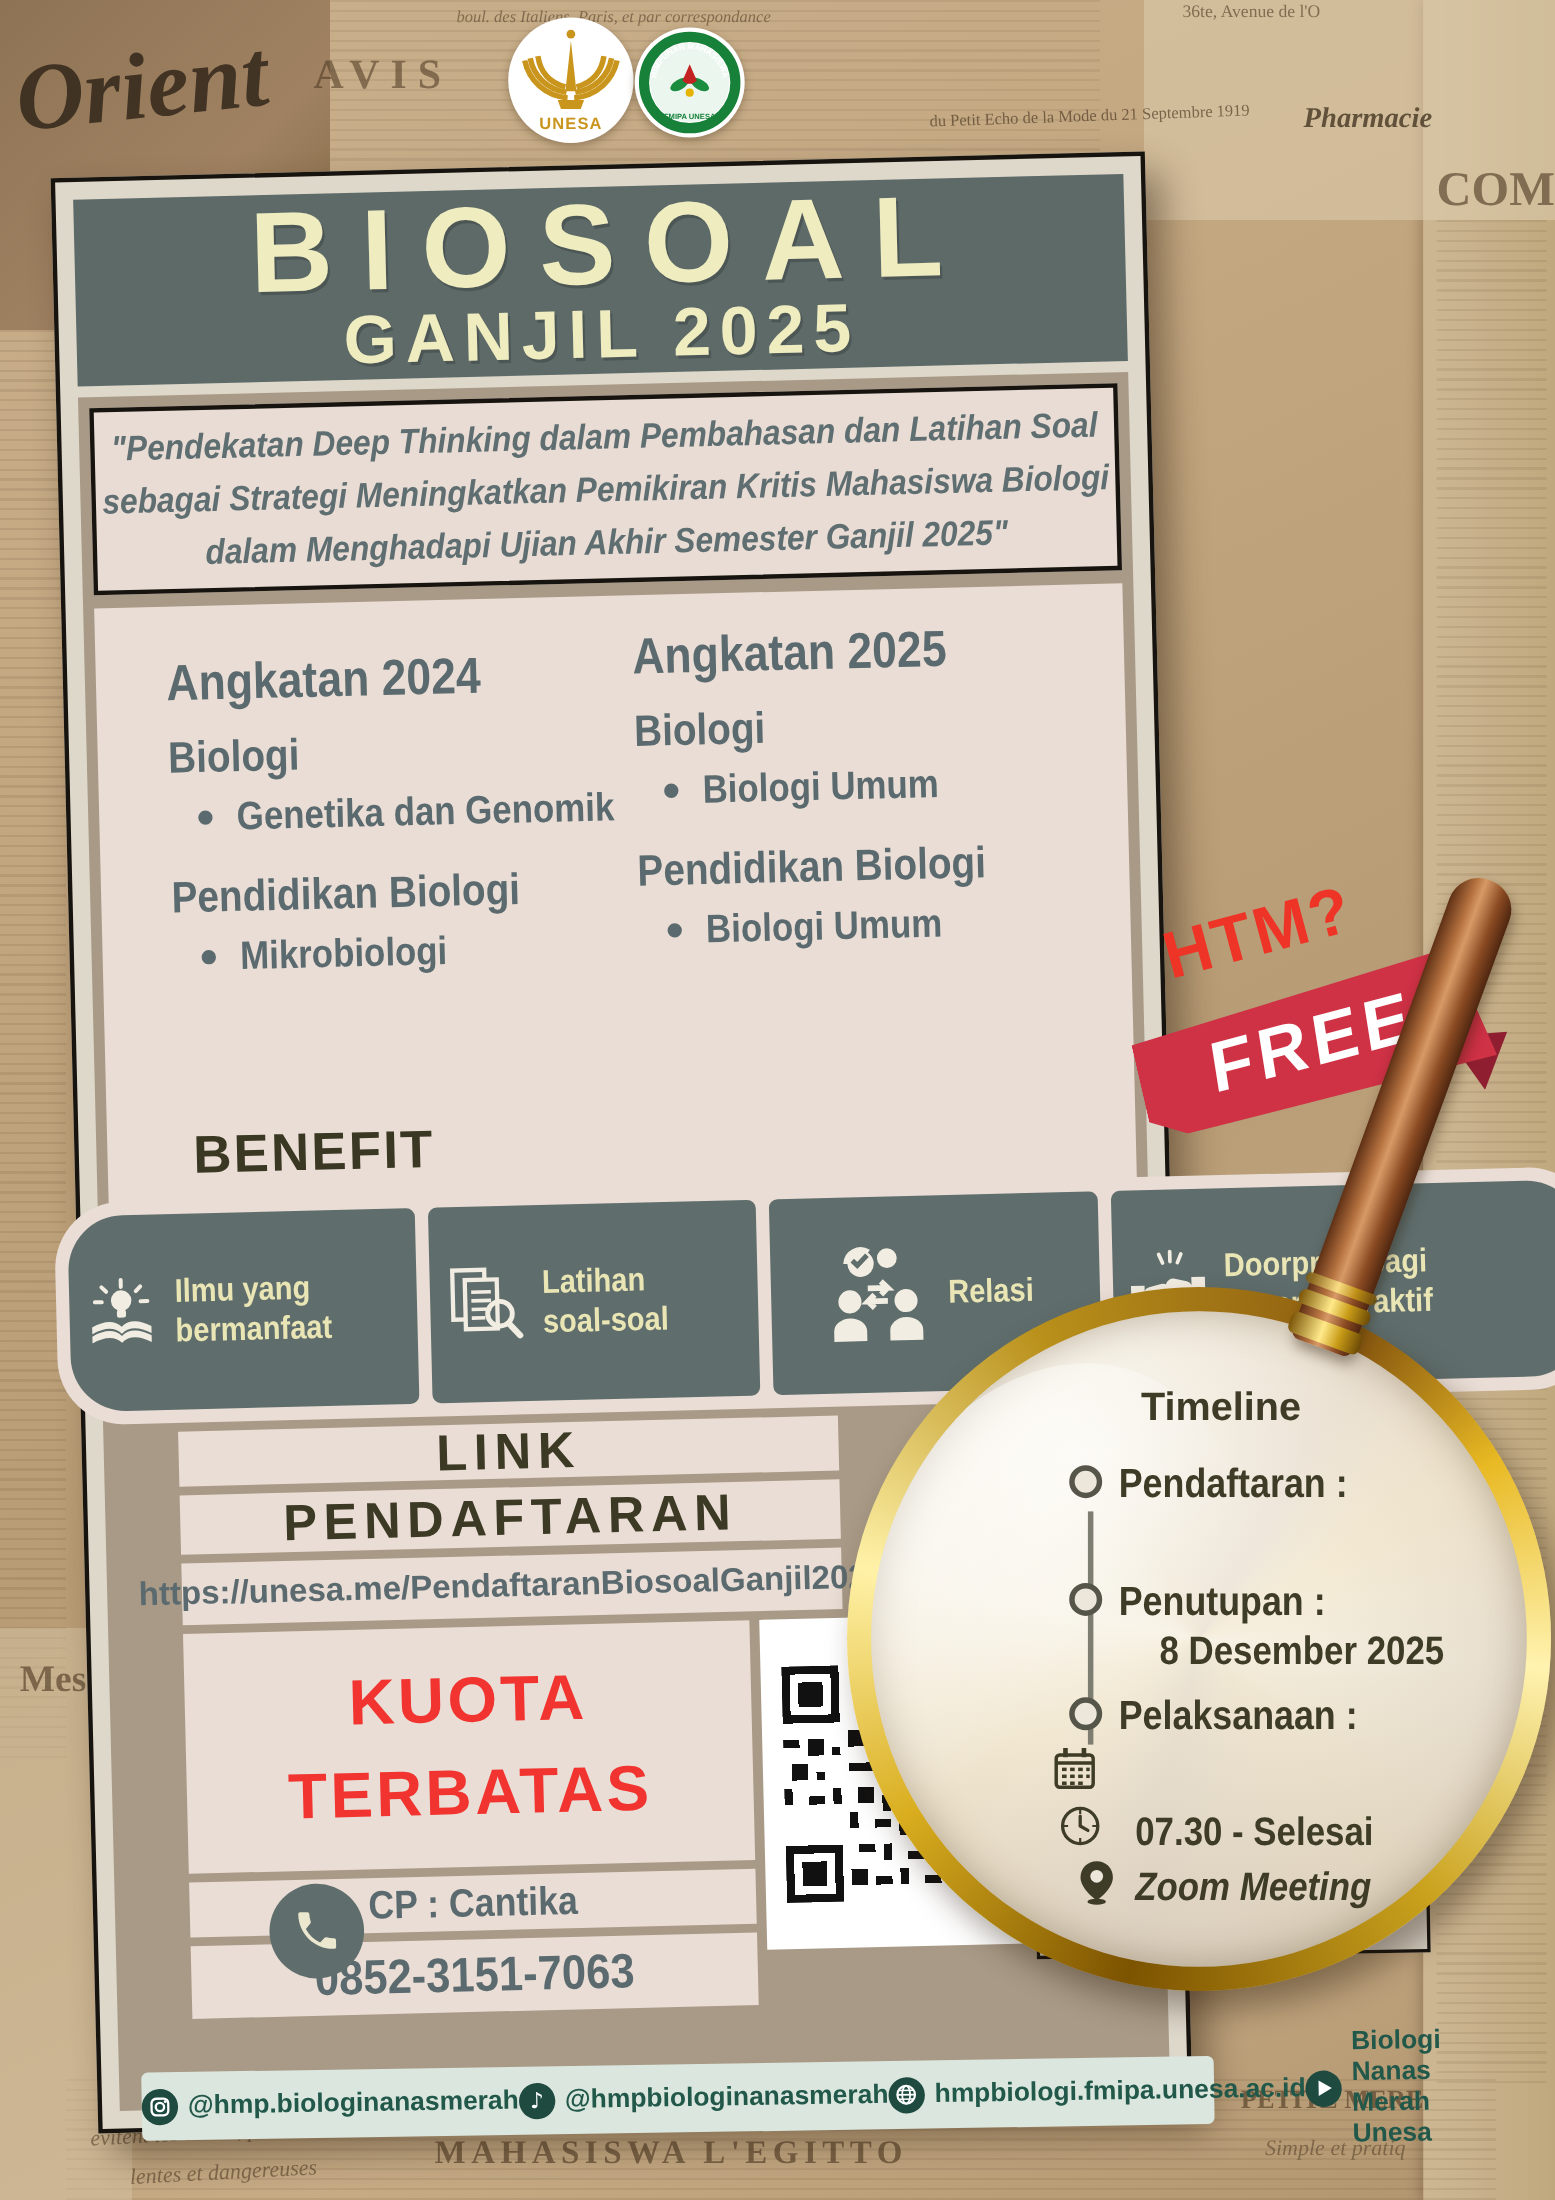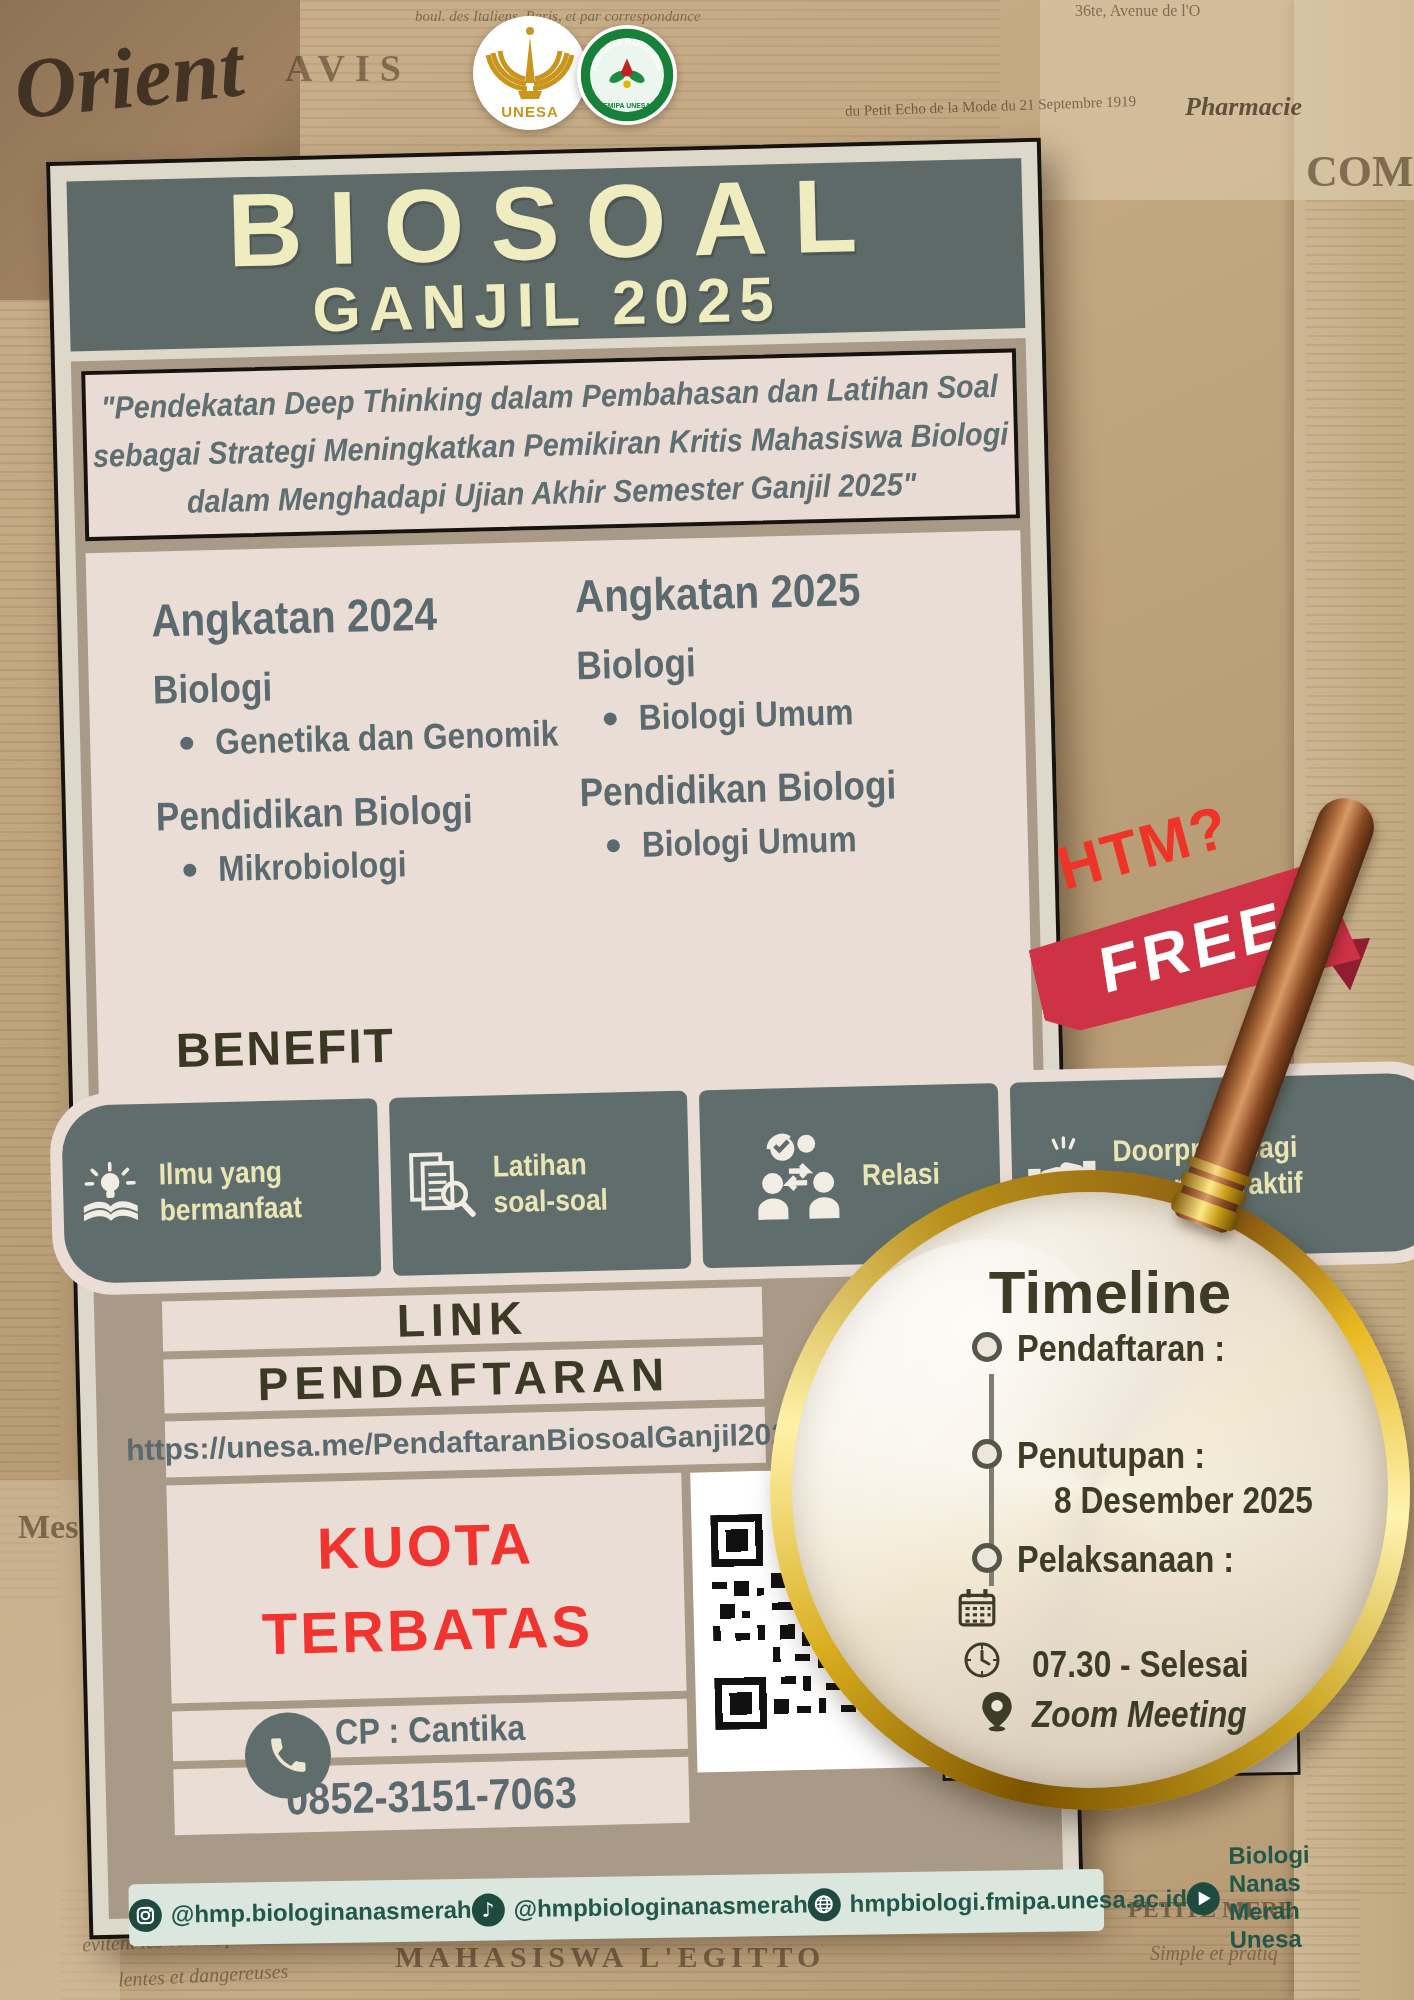--- a/index.html
+++ b/index.html
@@ -87,21 +87,21 @@
          border:3px solid #15120e;transform:rotate(-1deg);z-index:20;}
   .glass{position:absolute;left:770px;top:1170px;width:640px;height:640px;border-radius:50%;z-index:40;
      background:conic-gradient(from 30deg,#8a5a10,#e8b923 8%,#fff3b0 18%,#caa21d 30%,#7c5300 45%,#d9ad1e 58%,#fff2a8 70%,#b9901a 84%,#8a5a10);
      box-shadow:10px 16px 28px rgba(40,25,10,.4);}
   .glass-inner{position:absolute;inset:22px;border-radius:50%;
      background:radial-gradient(circle at 32% 22%,rgba(255,255,255,.95),rgba(244,238,229,.9) 42%,rgba(228,219,207,.92) 72%,rgba(206,197,184,.95));
      box-shadow:inset 0 0 36px rgba(90,70,40,.35);overflow:hidden;}
   .sheen{position:absolute;left:-40px;top:40px;width:380px;height:560px;border-radius:50%;
      background:linear-gradient(115deg,rgba(255,255,255,.65),rgba(255,255,255,0) 55%);transform:rotate(18deg);}
   .tl{position:absolute;color:#3e3c26;font-weight:700;white-space:nowrap;}
-  .tl-title{left:140px;top:88px;width:400px;text-align:center;font-size:60px;}
+  .tl-title{left:140px;top:88px;width:400px;text-align:center;font-size:36px;}
   .tl-rail{position:absolute;left:197px;top:182px;width:5px;height:212px;background:#7d7d72;}
   .tl-dot{position:absolute;width:20px;height:20px;border-radius:50%;border:5px solid #55554a;background:#ece6db;box-sizing:content-box;}
   .tl-label{font-size:37px;}
   .tl-value{font-size:36px;}
   .tl-icon{position:absolute;}
   .handle{position:absolute;left:1171px;top:773px;width:58px;height:452px;z-index:50;
      transform:rotate(20deg);transform-origin:bottom center;border-radius:28px 28px 8px 8px;
      background:linear-gradient(90deg,#5f3015,#b4713f 30%,#d79a66 45%,#8a4a22 75%,#4e2610);
      box-shadow:4px 6px 12px rgba(40,25,10,.4);}
   .ring{position:absolute;left:-5px;right:-5px;height:20px;border-radius:6px;
@@ -130,21 +130,21 @@
   <span class="np" style="left:1306px;top:146px;font-size:44px;font-weight:700;opacity:.6;">COMF</span>
   <span class="np" style="left:18px;top:1508px;font-size:34px;font-weight:700;opacity:.6;">Mesda</span>
   <span class="np" style="left:90px;top:1558px;font-size:22px;font-style:italic;opacity:.55;">vous voulez</span>
   <span class="np" style="left:455px;top:1908px;font-size:20px;font-weight:700;opacity:.5;">COMME L'E</span>
   <span class="np" style="left:395px;top:1940px;font-size:30px;font-weight:700;letter-spacing:5px;opacity:.6;">MAHASISWA L'EGITTO</span>
   <span class="np" style="left:1128px;top:1896px;font-size:24px;font-weight:700;opacity:.6;">PETITE MERE</span>
   <span class="np" style="left:1150px;top:1942px;font-size:20px;font-style:italic;opacity:.5;">Simple et pratiq</span>
   <span class="np" style="left:82px;top:1928px;font-size:20px;font-style:italic;opacity:.55;transform:rotate(-3deg);display:inline-block;">evitent les vertes, penibles</span>
   <span class="np" style="left:118px;top:1964px;font-size:20px;font-style:italic;opacity:.55;transform:rotate(-3deg);display:inline-block;">lentes et dangereuses</span>
 
-  <div class="logo-circle" style="left:473px;top:16px;width:114px;height:114px;align-items:center;">
+  <div class="logo-circle" style="left:462px;top:16px;width:114px;height:114px;align-items:center;">
     <svg width="100" height="104" viewBox="0 0 100 104">
       <circle cx="50" cy="10" r="4" fill="#c9951c"></circle>
       <polygon points="50,16 45,62 55,62" fill="#c9951c"></polygon>
       <path d="M45,58 C30,54 22,44 20,30" stroke="#c9951c" stroke-width="5" fill="none"></path>
       <path d="M46,63 C28,60 16,48 13,32" stroke="#c9951c" stroke-width="5" fill="none"></path>
       <path d="M47,68 C26,66 12,52 8,34" stroke="#c9951c" stroke-width="5" fill="none"></path>
       <path d="M55,58 C70,54 78,44 80,30" stroke="#c9951c" stroke-width="5" fill="none"></path>
       <path d="M54,63 C72,60 84,48 87,32" stroke="#c9951c" stroke-width="5" fill="none"></path>
       <path d="M53,68 C74,66 88,52 92,34" stroke="#c9951c" stroke-width="5" fill="none"></path>
       <polygon points="38,70 62,70 59,78 41,78" fill="#c9951c"></polygon>

